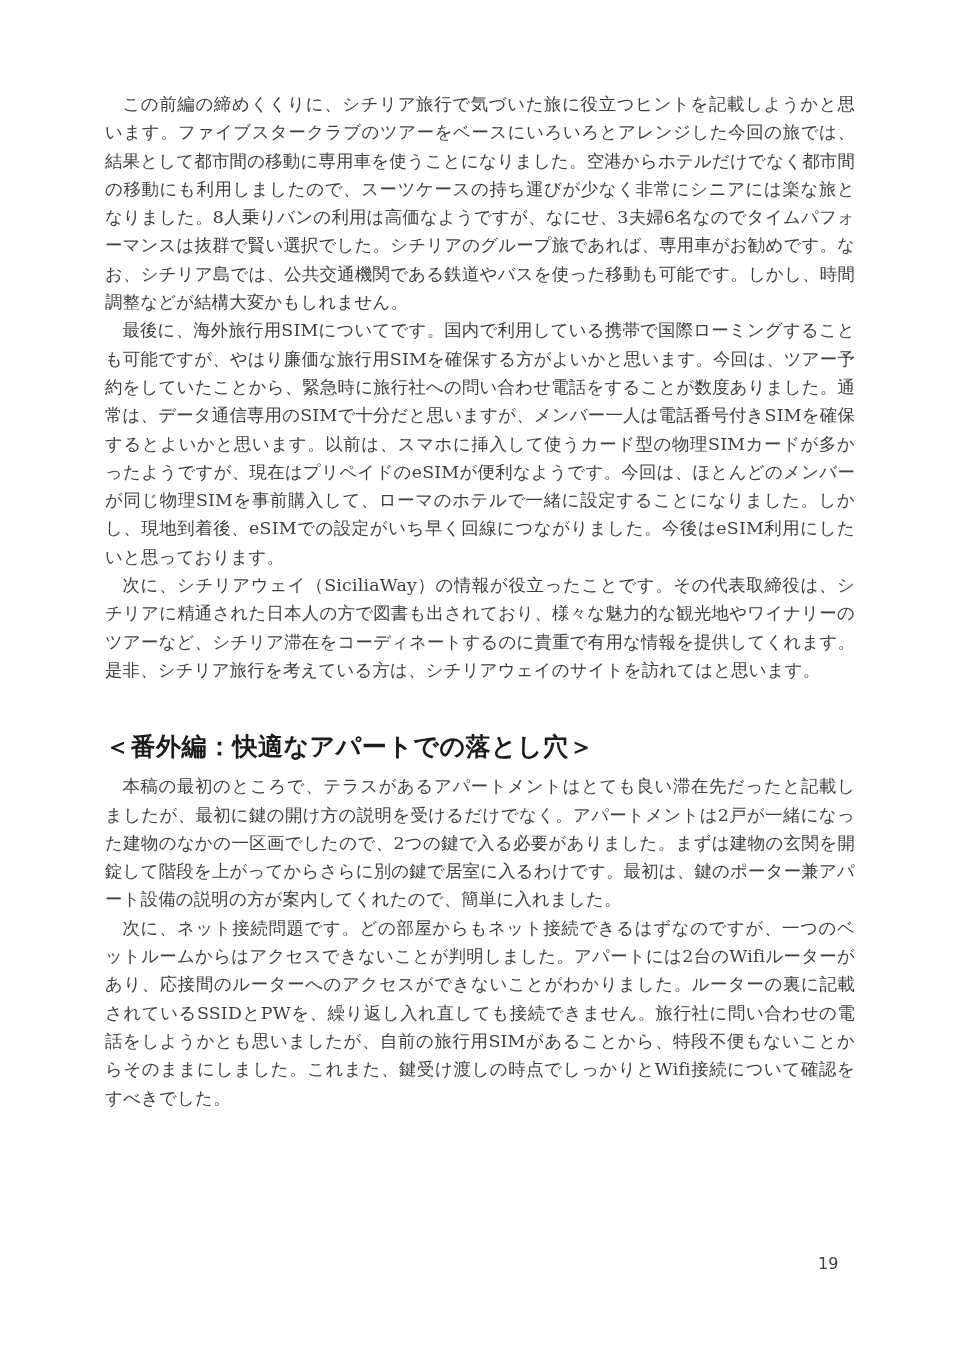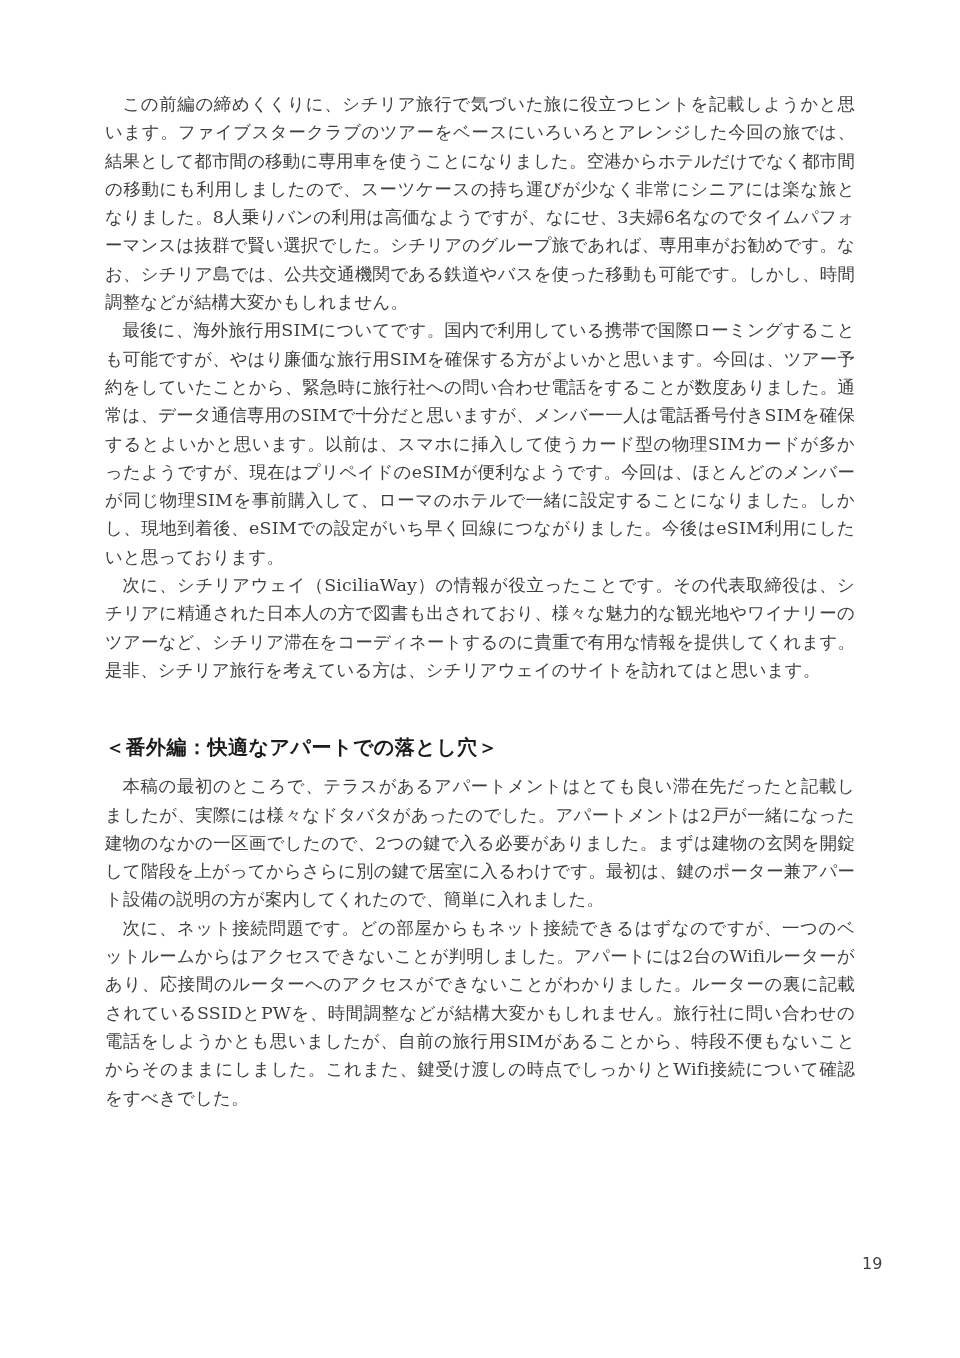--- a/index.html
+++ b/index.html
@@ -27,42 +27,41 @@
     line-height: 28.3px;
     color: #3f3f3f;
     text-align: justify;
     text-justify: inter-ideograph;
     text-indent: 1em;
     letter-spacing: 0.2px;
   }
   .section-heading {
     margin: 50px 0 12px 0;
     font-family: "DejaVu Sans", "Liberation Sans", sans-serif;
-    font-size: 20px;
+    font-size: 25px;
     line-height: 26px;
     font-weight: bold;
     color: #1c1c1c;
     letter-spacing: 0.5px;
   }
   .page-number {
     position: absolute;
     left: 818px;
     top: 1254px;
     font-family: "DejaVu Sans", "Liberation Sans", sans-serif;
     font-size: 16px;
     color: #3f3f3f;
-    margin-left: 44px;
   }
 </style>
 </head>
 <body>
 
 <div class="page">
   <main class="text-column">
     <p class="para">この前編の締めくくりに、シチリア旅行で気づいた旅に役立つヒントを記載しようかと思います。ファイブスタークラブのツアーをベースにいろいろとアレンジした今回の旅では、結果として都市間の移動に専用車を使うことになりました。空港からホテルだけでなく都市間の移動にも利用しましたので、スーツケースの持ち運びが少なく非常にシニアには楽な旅となりました。8人乗りバンの利用は高価なようですが、なにせ、3夫婦6名なのでタイムパフォーマンスは抜群で賢い選択でした。シチリアのグループ旅であれば、専用車がお勧めです。なお、シチリア島では、公共交通機関である鉄道やバスを使った移動も可能です。しかし、時間調整などが結構大変かもしれません。</p>
     <p class="para">最後に、海外旅行用SIMについてです。国内で利用している携帯で国際ローミングすることも可能ですが、やはり廉価な旅行用SIMを確保する方がよいかと思います。今回は、ツアー予約をしていたことから、緊急時に旅行社への問い合わせ電話をすることが数度ありました。通常は、データ通信専用のSIMで十分だと思いますが、メンバー一人は電話番号付きSIMを確保するとよいかと思います。以前は、スマホに挿入して使うカード型の物理SIMカードが多かったようですが、現在はプリペイドのeSIMが便利なようです。今回は、ほとんどのメンバーが同じ物理SIMを事前購入して、ローマのホテルで一緒に設定することになりました。しかし、現地到着後、eSIMでの設定がいち早く回線につながりました。今後はeSIM利用にしたいと思っております。</p>
     <p class="para">次に、シチリアウェイ（SiciliaWay）の情報が役立ったことです。その代表取締役は、シチリアに精通された日本人の方で図書も出されており、様々な魅力的な観光地やワイナリーのツアーなど、シチリア滞在をコーディネートするのに貴重で有用な情報を提供してくれます。是非、シチリア旅行を考えている方は、シチリアウェイのサイトを訪れてはと思います。</p>
     <h2 class="section-heading">＜番外編：快適なアパートでの落とし穴＞</h2>
-    <p class="para">本稿の最初のところで、テラスがあるアパートメントはとても良い滞在先だったと記載しましたが、実際には様々なドタバタがあったのでした。アパートメントは2戸が一緒になった建物のなかの一区画でしたので、2つの鍵で入る必要がありました。まずは建物の玄関を開錠して階段を上がってからさらに別の鍵で居室に入るわけです。最初は、鍵のポーター兼アパート設備の説明の方が案内してくれたので、簡単に入れました。</p>
-    <p class="para">次に、ネット接続問題です。どの部屋からもネット接続できるはずなのですが、一つのベットルームからはアクセスできないことが判明しました。アパートには2台のWifiルーターがあり、応接間のルーターへのアクセスができないことがわかりました。ルーターの裏に記載されているSSIDとPWを、時間調整などが結構大変かもしれません。旅行社に問い合わせの電話をしようかとも思いましたが、自前の旅行用SIMがあることから、特段不便もないことからそのままにしました。これまた、鍵受け渡しの時点でしっかりとWifi接続について確認をすべきでした。</p>
+    <p class="para">本稿の最初のところで、テラスがあるアパートメントはとても良い滞在先だったと記載しましたが、最初に鍵の開け方の説明を受けるだけでなく。アパートメントは2戸が一緒になった建物のなかの一区画でしたので、2つの鍵で入る必要がありました。まずは建物の玄関を開錠して階段を上がってからさらに別の鍵で居室に入るわけです。最初は、鍵のポーター兼アパート設備の説明の方が案内してくれたので、簡単に入れました。</p>
+    <p class="para">次に、ネット接続問題です。どの部屋からもネット接続できるはずなのですが、一つのベットルームからはアクセスできないことが判明しました。アパートには2台のWifiルーターがあり、応接間のルーターへのアクセスができないことがわかりました。ルーターの裏に記載されているSSIDとPWを、繰り返し入れ直しても接続できません。旅行社に問い合わせの電話をしようかとも思いましたが、自前の旅行用SIMがあることから、特段不便もないことからそのままにしました。これまた、鍵受け渡しの時点でしっかりとWifi接続について確認をすべきでした。</p>
   </main>
   <div class="page-number">19</div>
 </div>
 
 </body></html>

